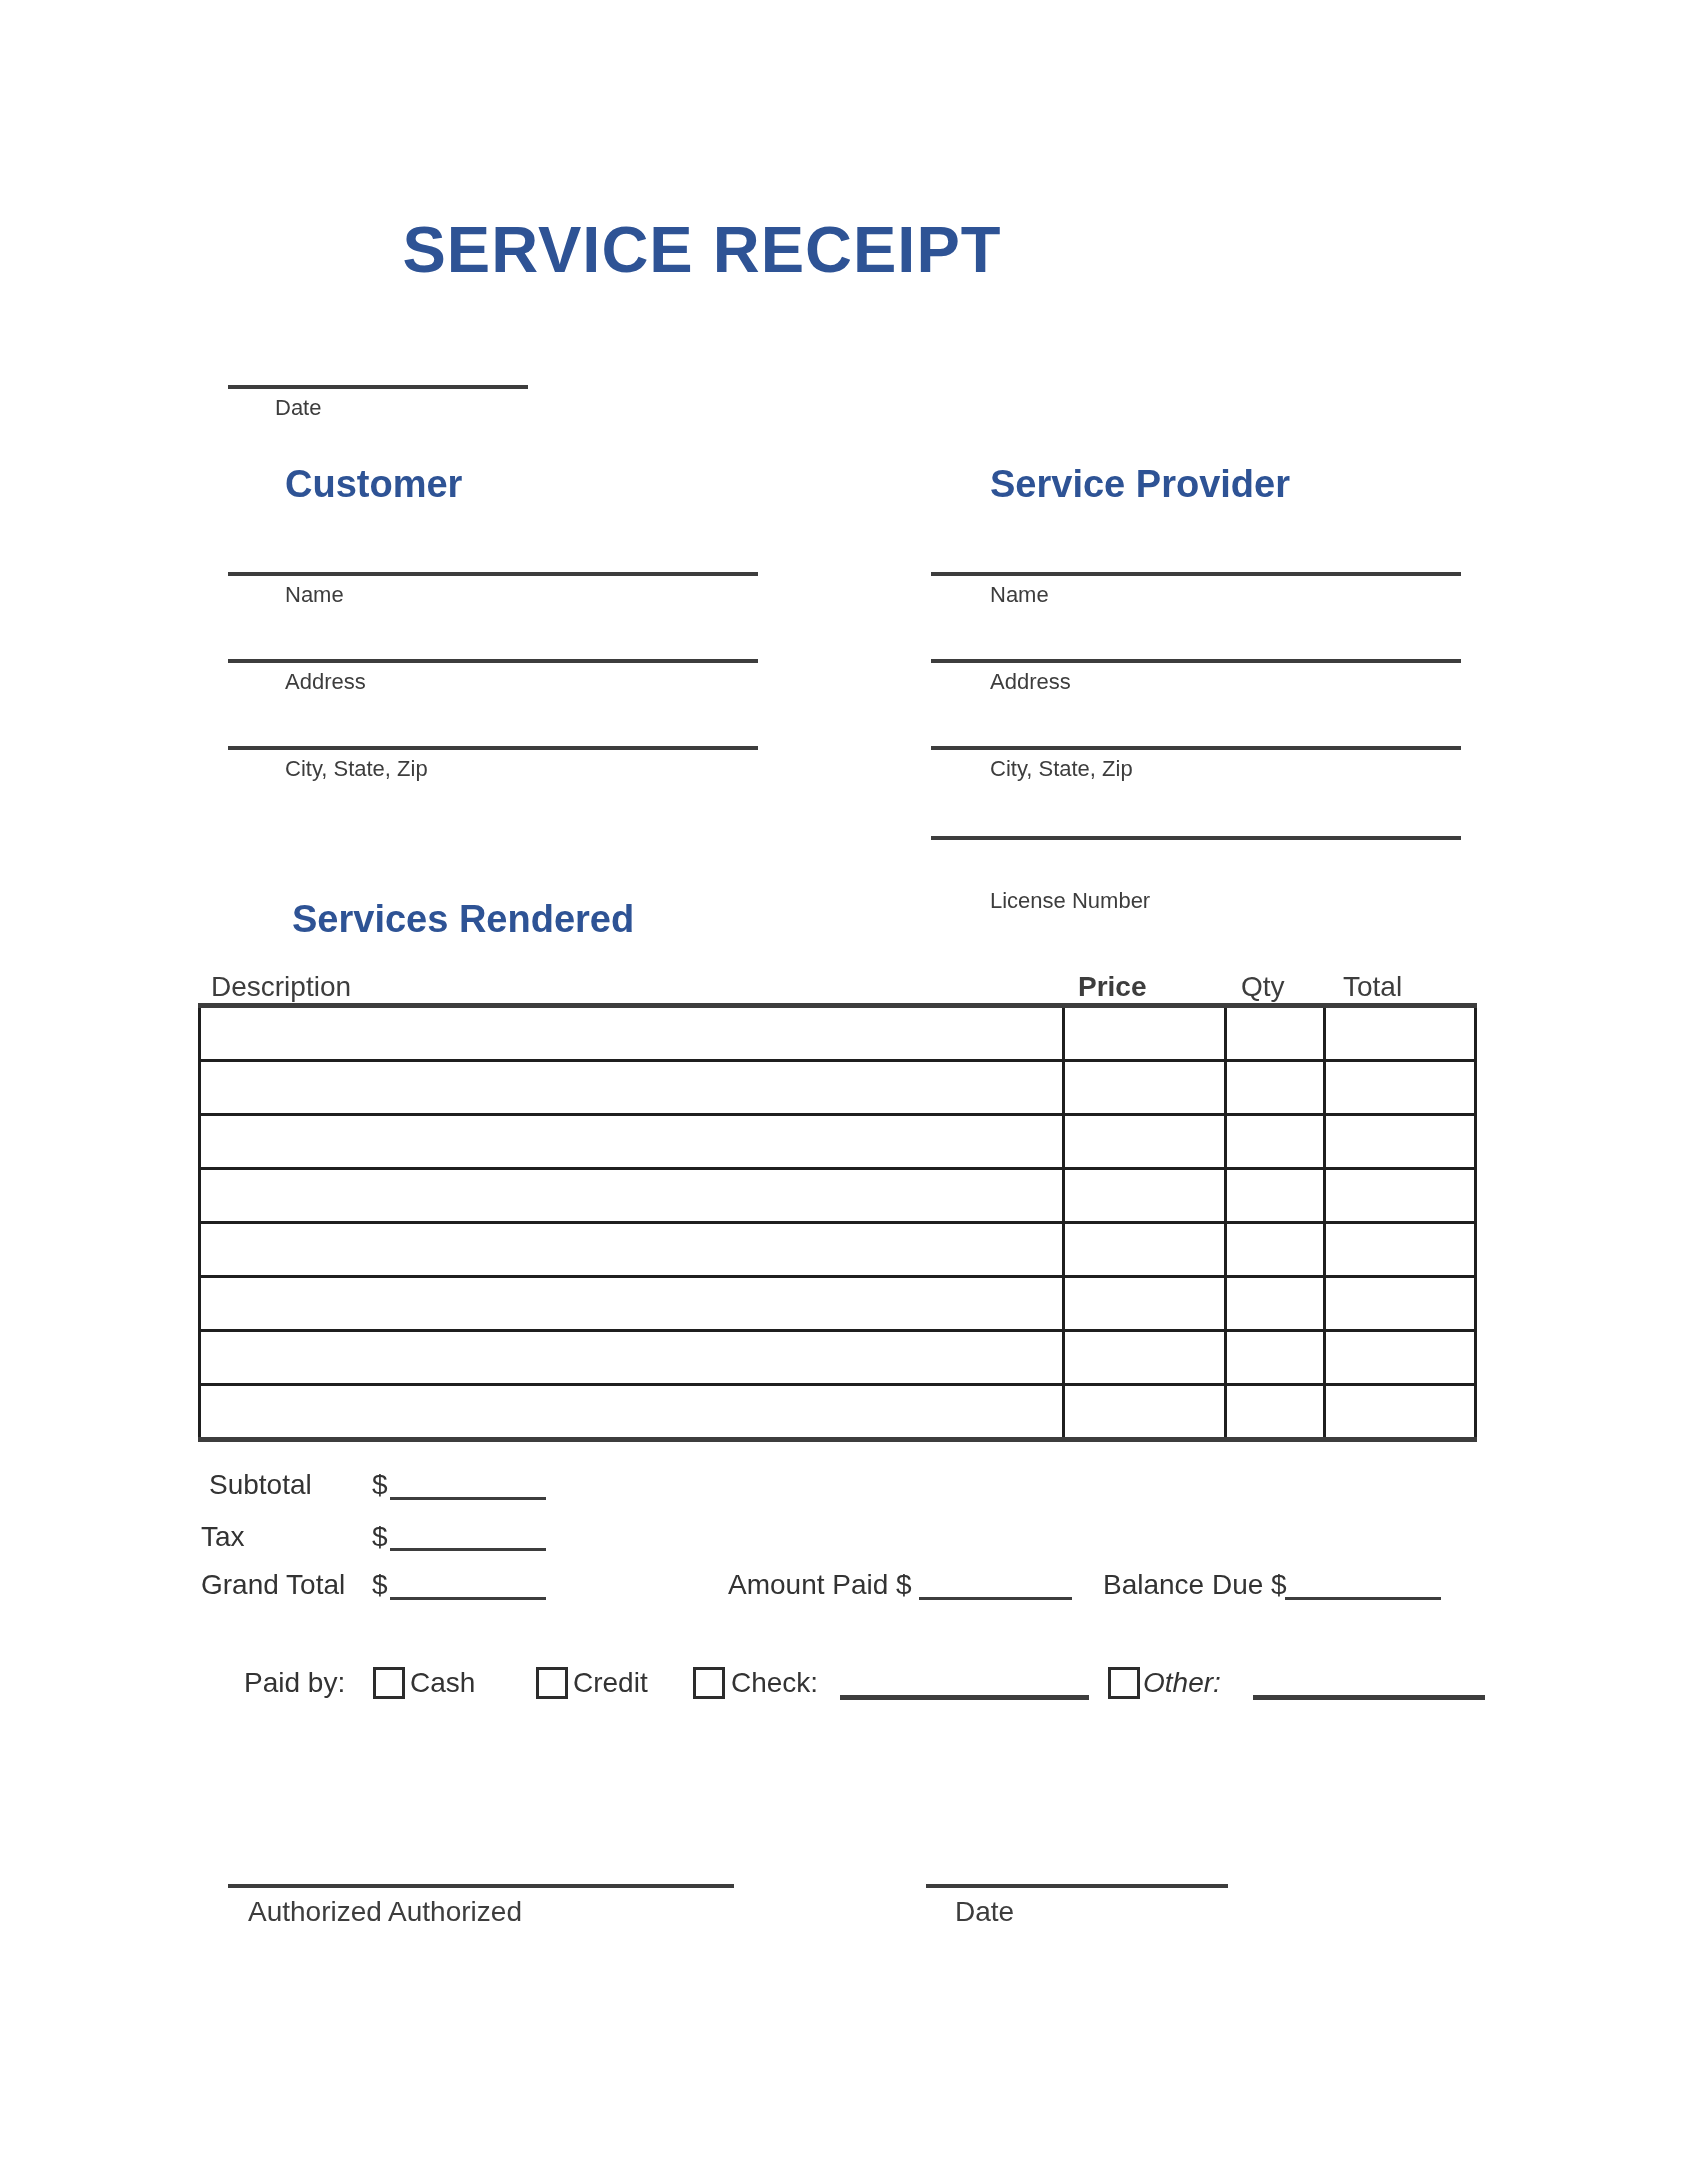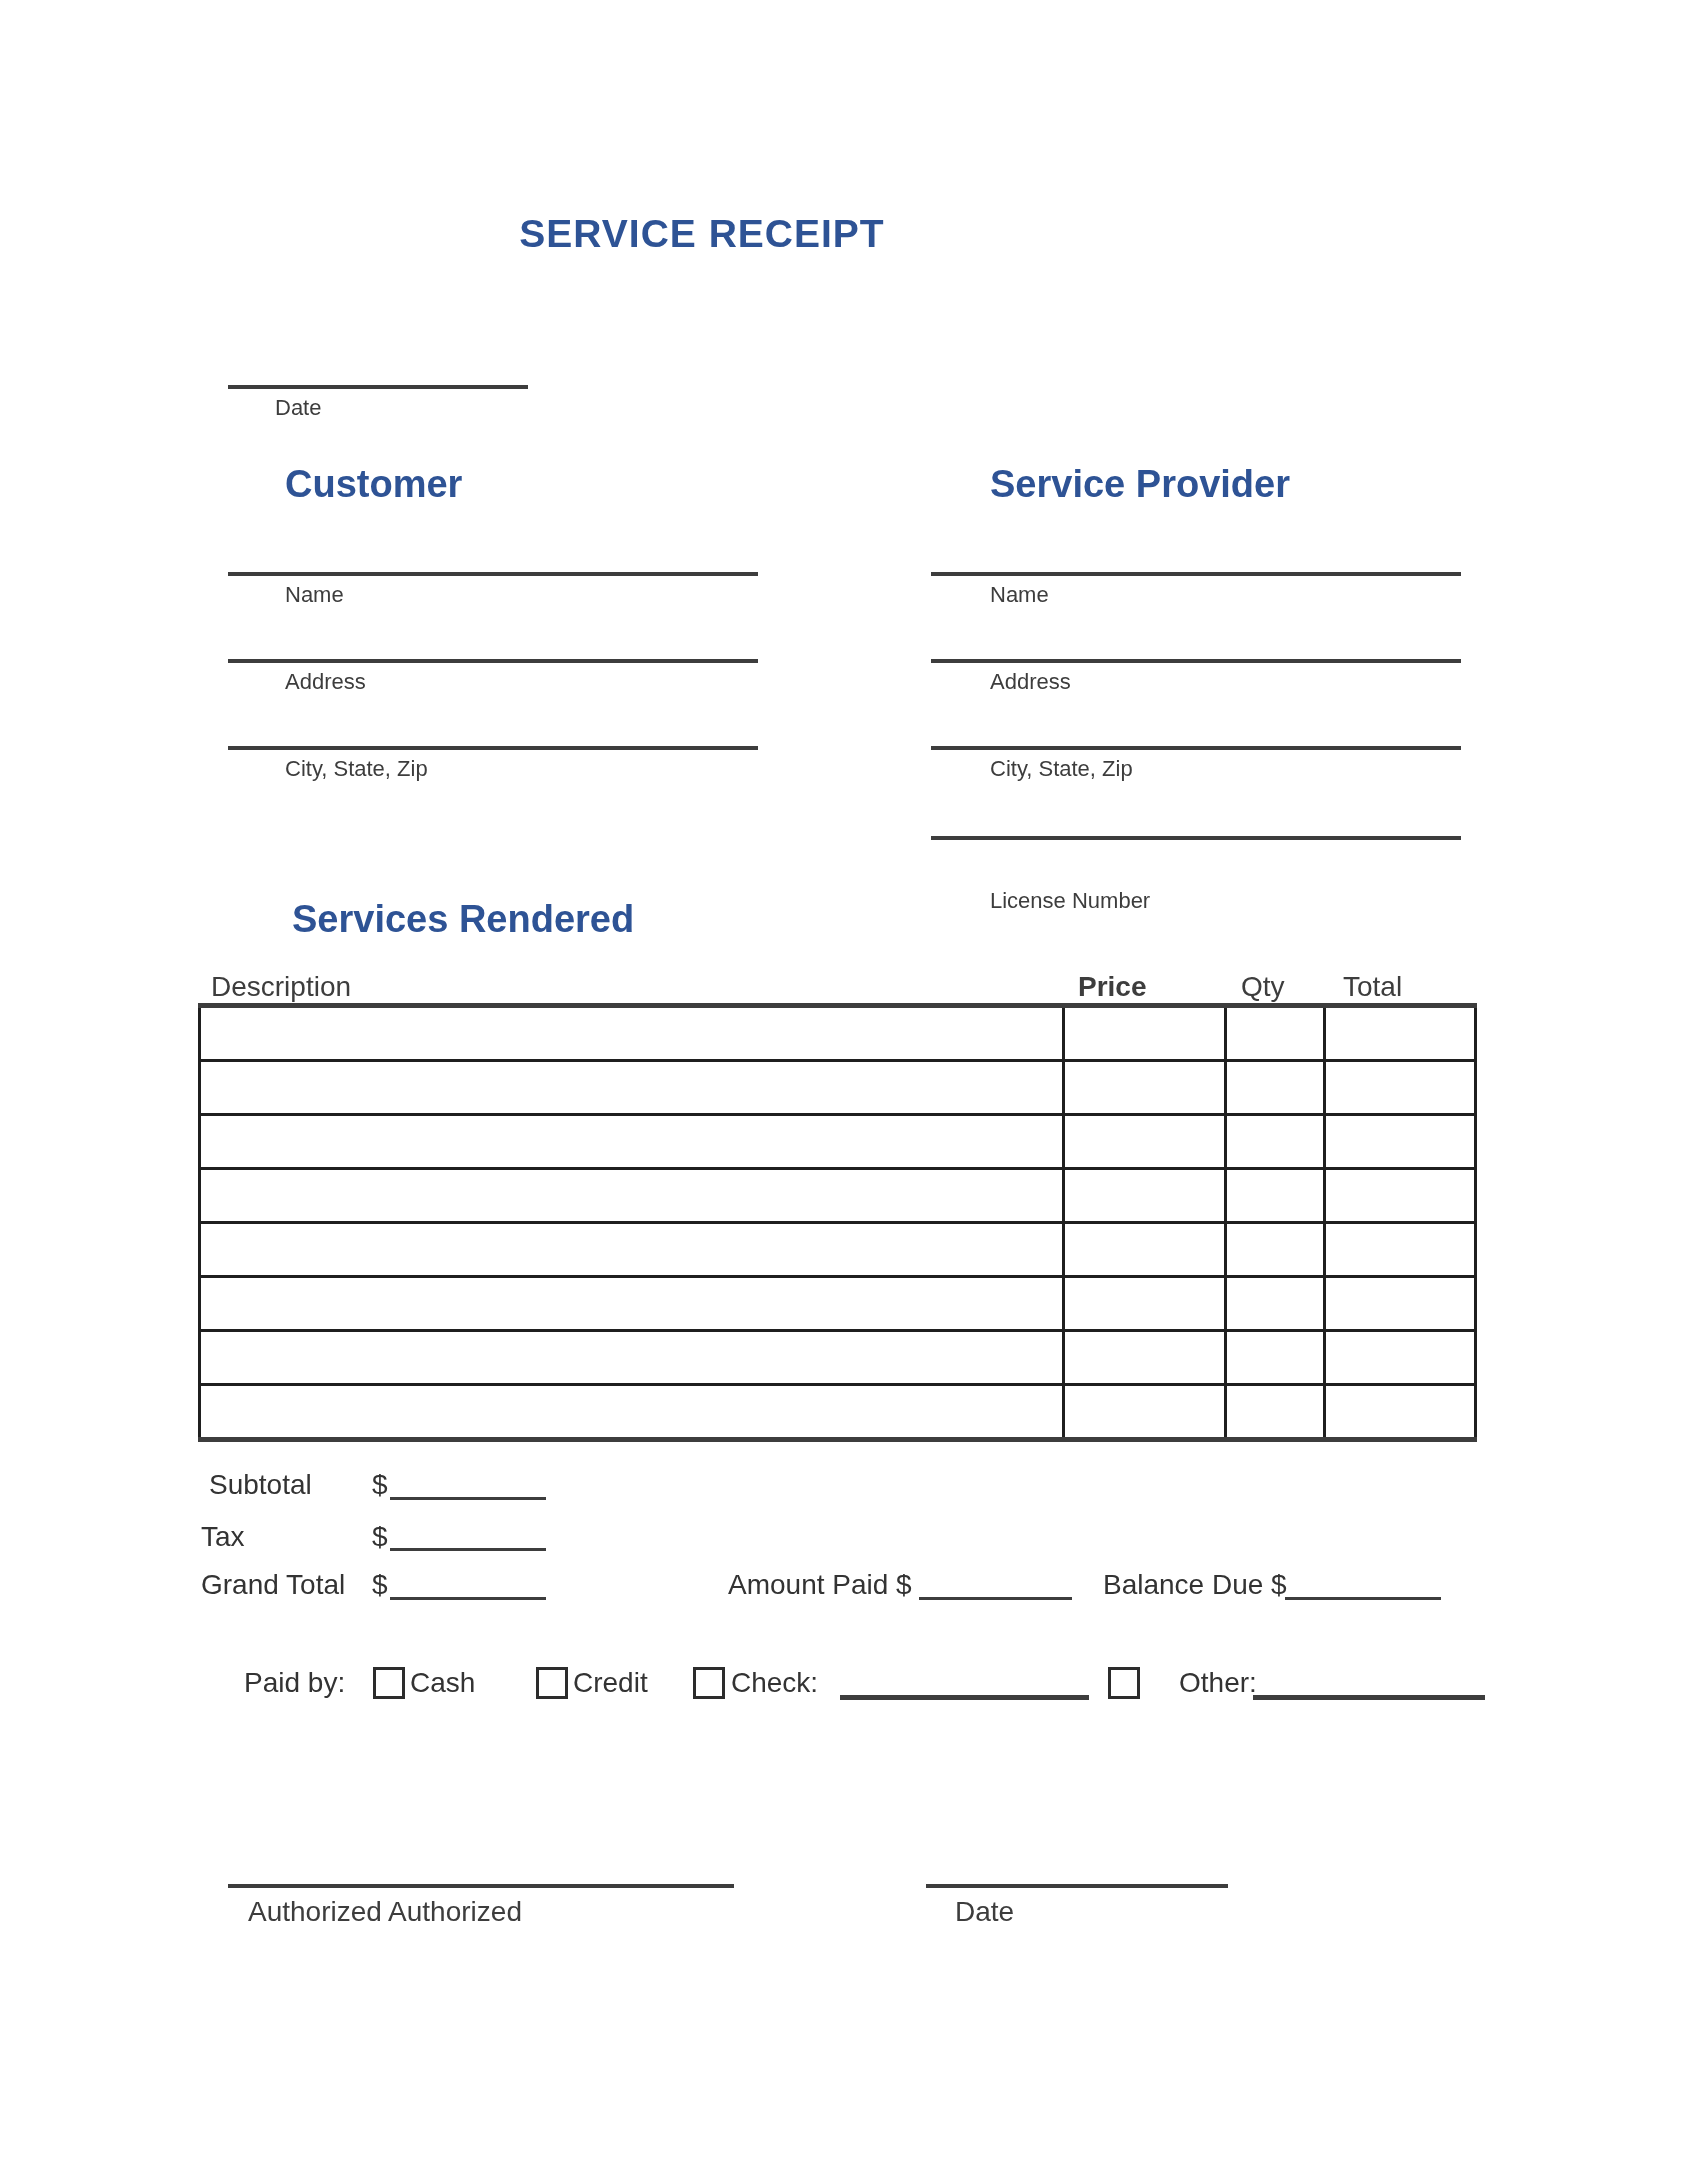--- a/index.html
+++ b/index.html
@@ -2,21 +2,21 @@
 <html><head>
 <meta charset="utf-8">
 <style>
   html,body { margin:0; padding:0; background:#ffffff; }
   .page {
     position:relative; width:1683px; height:2178px; background:#ffffff;
     font-family:"Liberation Sans", sans-serif; overflow:hidden;
   }
   .title {
     position:absolute; top:212px; left:0; width:1404px; text-align:center;
-    font-size:39px; font-weight:bold; color:#2E5395; letter-spacing:1px;
+    font-size:65px; font-weight:bold; color:#2E5395; letter-spacing:1px;
   }
   .heading {
     position:absolute; font-size:38px; font-weight:bold; color:#2E5395; line-height:1.1;
   }
   .fline { position:absolute; border-top:4px solid #3d3d3d; height:0; }
   .flabel { position:absolute; font-size:22px; color:#3d3d3d; line-height:1.2; }
   .collabel { position:absolute; font-size:28px; color:#3d3d3d; line-height:1.2; }
   .biglabel { position:absolute; font-size:28px; color:#333333; line-height:1.2; }
   .uline { position:absolute; border-bottom:3px solid #3d3d3d; height:0; }
   .thickline { position:absolute; background:#3d3d3d; height:5px; }
@@ -152,21 +152,21 @@
   <div class="biglabel" style="left:410px; top:1666px;">Cash</div>
 
   <div class="checkbox" style="left:536px; top:1667px;"></div>
   <div class="biglabel" style="left:573px; top:1666px;">Credit</div>
 
   <div class="checkbox" style="left:693px; top:1667px;"></div>
   <div class="biglabel" style="left:731px; top:1666px;">Check:</div>
   <div class="thickline" style="left:840px; top:1695px; width:249px;"></div>
 
   <div class="checkbox" style="left:1108px; top:1667px;"></div>
-  <div class="biglabel" style="left:1179px; top:1666px;">Other:</div>
+  <div class="biglabel" style="left:1143px; top:1666px;font-style:italic;">Other:</div>
   <div class="thickline" style="left:1253px; top:1695px; width:232px;"></div>
 
   <div class="fline" style="left:228px; top:1884px; width:506px;"></div>
   <div class="biglabel" style="left:248px; top:1895px; color:#3d3d3d;">Authorized Authorized</div>
   <div class="fline" style="left:926px; top:1884px; width:302px;"></div>
   <div class="biglabel" style="left:955px; top:1895px; color:#3d3d3d;">Date</div>
 
 </div>
 
 

